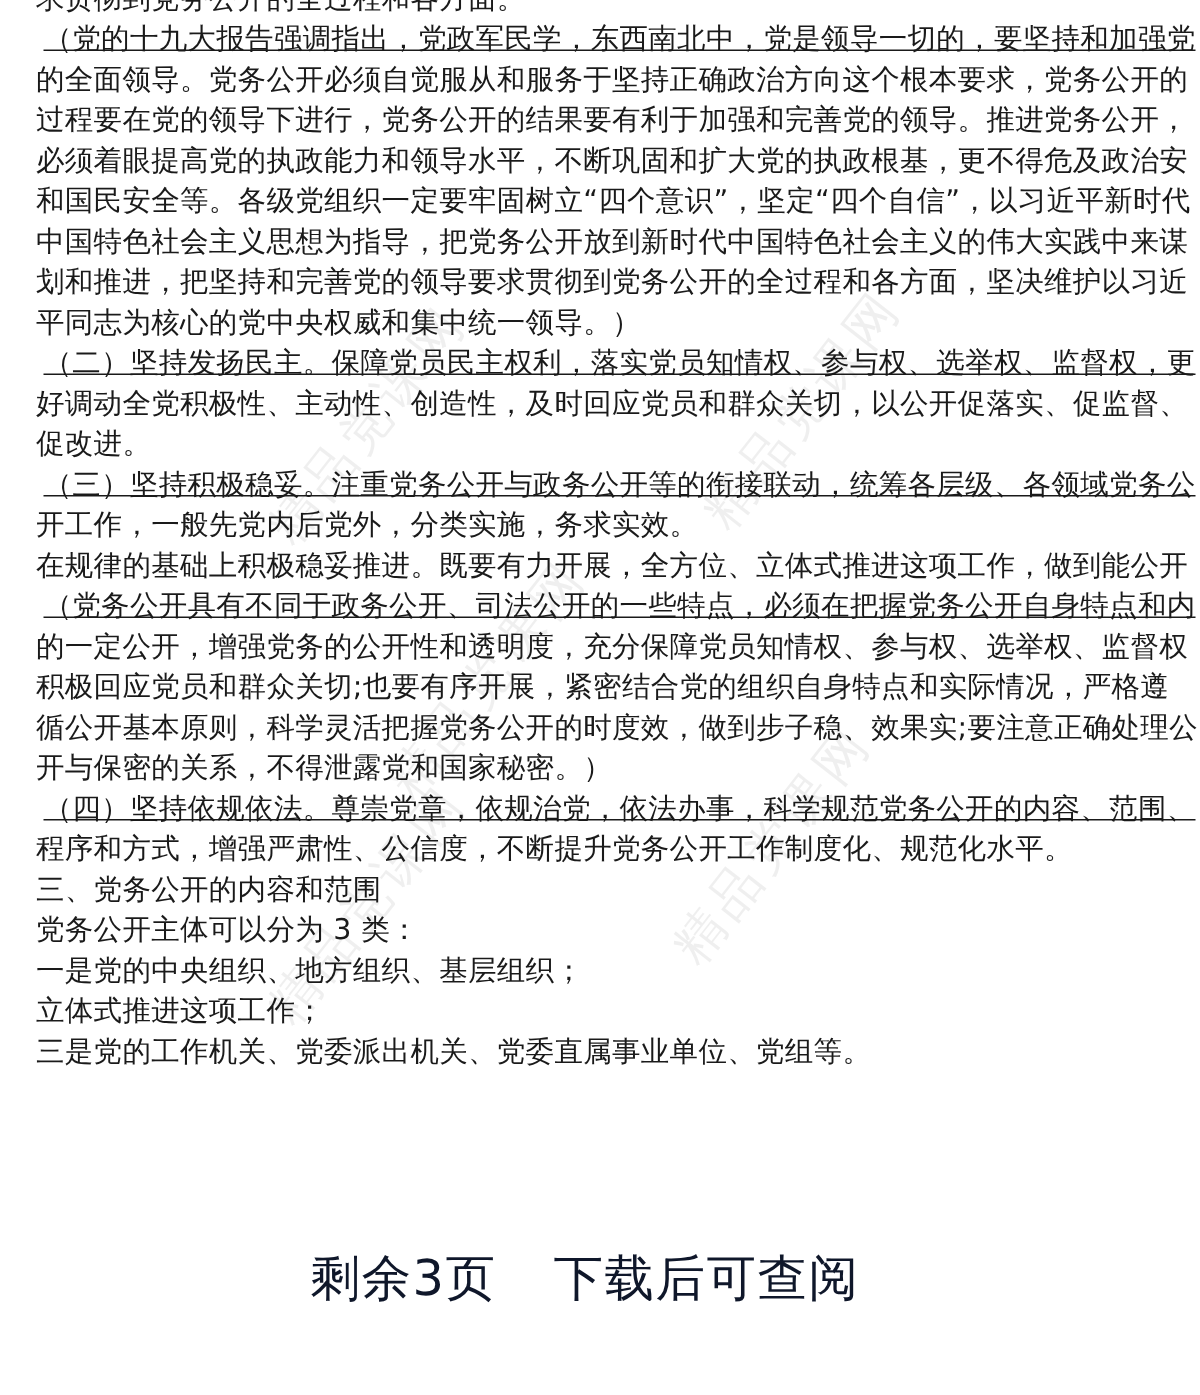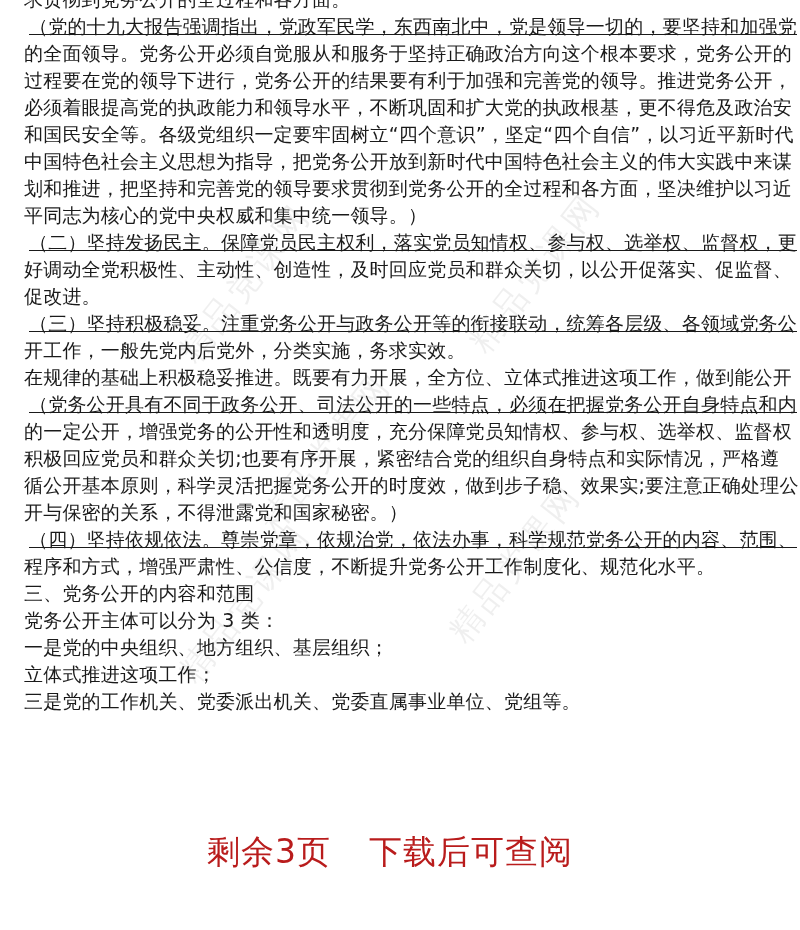--- a/index.html
+++ b/index.html
@@ -43,21 +43,21 @@
       text-decoration: underline;
     }
     .footer-note {
       position: absolute;
       left: 0;
       top: 830px;
       width: 780px;
       text-align: center;
       font-size: 33px;
       line-height: 44px;
-      color: #b91c1c;
+      color: #0f172a;
       letter-spacing: 1px;
       word-spacing: 0;
     }
     .footer-note .gap {
       display: inline-block;
       width: 38px;
     }
     .watermark {
       position: absolute;
       color: #000;

